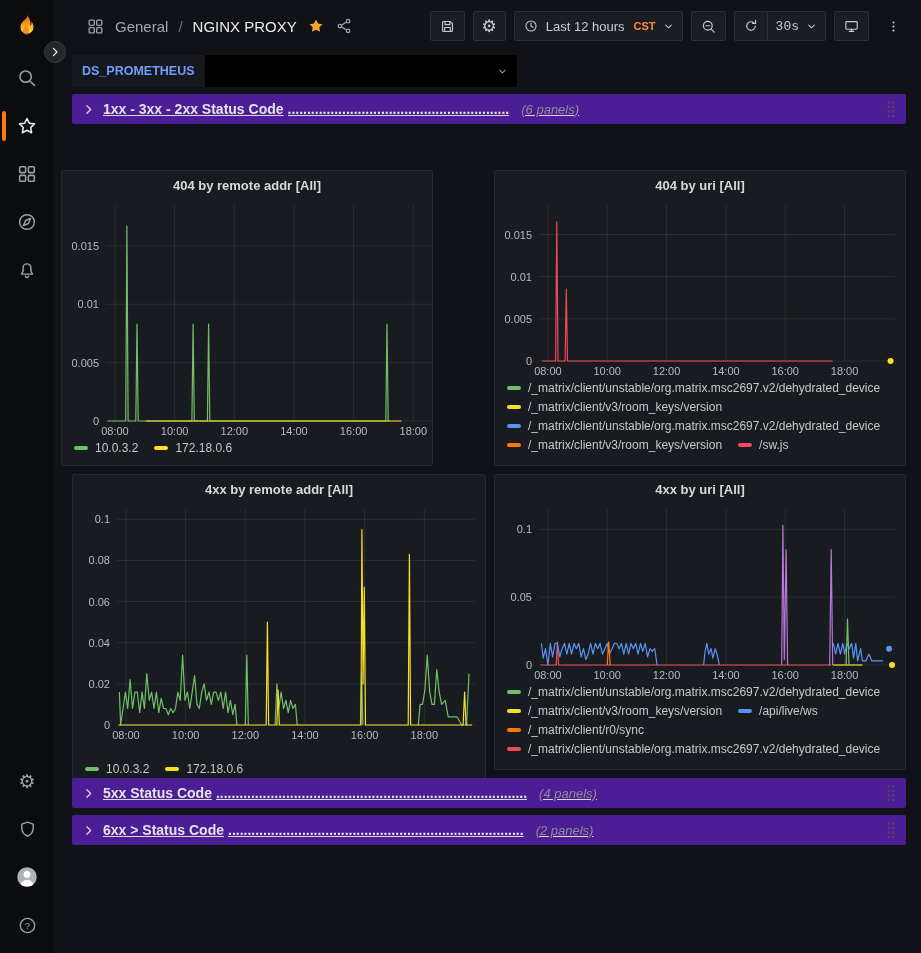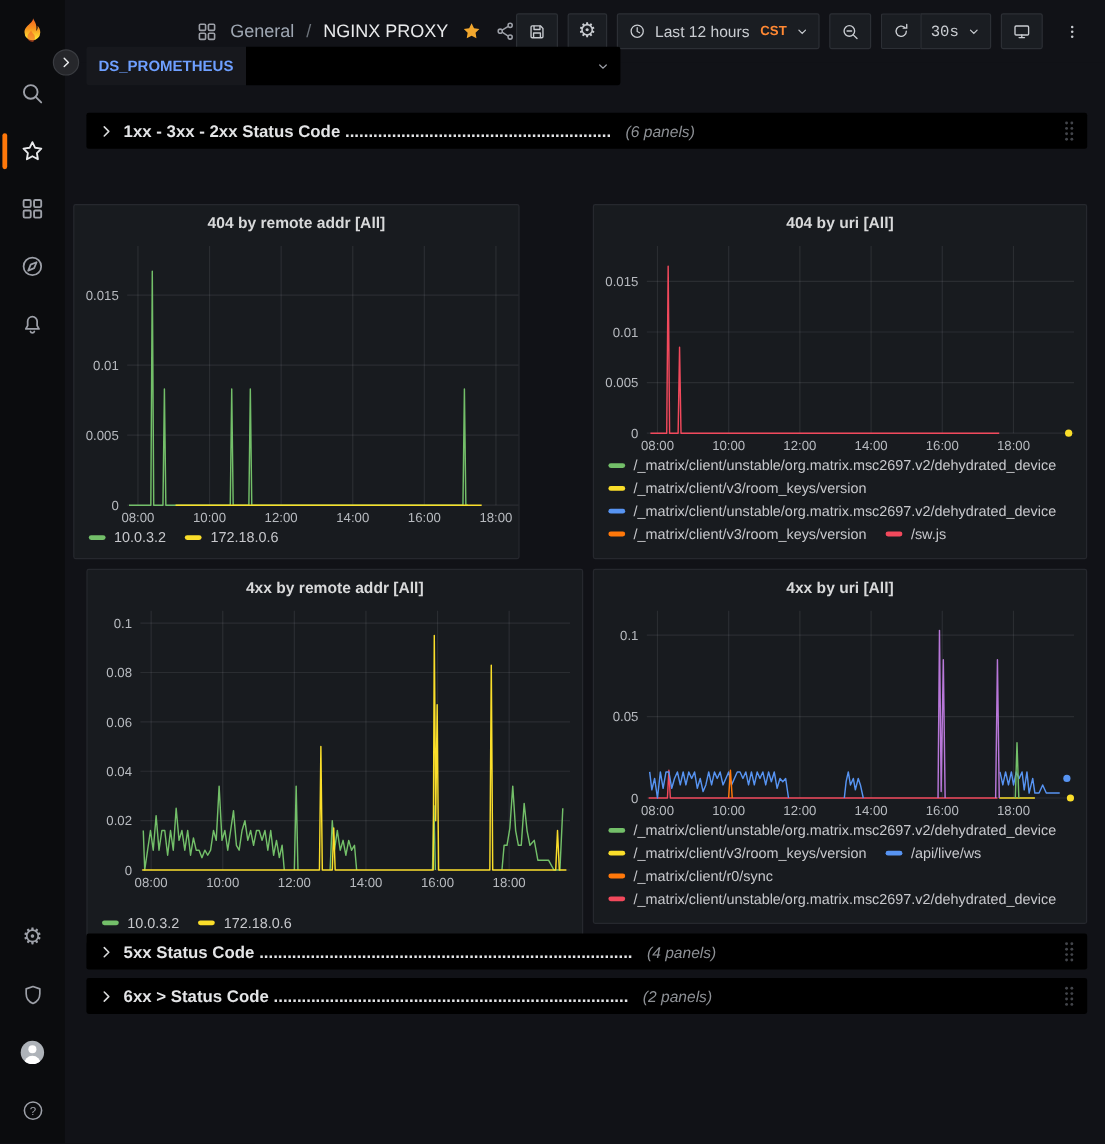--- a/index.html
+++ b/index.html
@@ -16,51 +16,51 @@
   .side-btn .bar{position:absolute;left:2px;top:9px;bottom:9px;width:4px;border-radius:2px;background:#ff780a;display:none;}
   .side-btn.active .bar{display:block;}
   .side-bottom{margin-top:auto;padding-bottom:4px;}
   .icon{display:block;}
   .glyph{font-family:"DejaVu Sans",sans-serif;color:#9da0a8;line-height:1;}
   .sidebar-expand{position:absolute;left:44px;top:41px;width:22px;height:22px;border-radius:50%;
     background:#26272b;border:1px solid #3a3c41;display:flex;align-items:center;justify-content:center;
     cursor:pointer;z-index:9;padding:0;}
 
   
-  .topbar{position:absolute;left:54px;right:0;top:0;height:52px;display:flex;align-items:center;
-    justify-content:flex-end;padding:0 12px 0 18px;background:#111217;}
+  .topbar{position:absolute;left:68px;right:0;top:0;height:52px;display:flex;align-items:center;
+    justify-content:space-between;padding:0 12px 0 18px;background:#111217;}
   .crumbs{display:flex;align-items:center;gap:10px;}
   .crumb-folder{color:#9fa7b3;font-size:15px;}
   .crumb-sep{color:#6d737b;font-size:15px;}
   .crumb-title{color:#e9eaec;font-size:15px;}
   .tb-actions{display:flex;align-items:center;gap:8px;}
   .tb-btn{height:30px;min-width:32px;display:flex;align-items:center;justify-content:center;gap:7px;
     background:#1a1d22;border:1px solid #2c2f35;border-radius:2px;color:#c9ccd1;cursor:pointer;
     padding:0 8px;font-size:13px;font-family:inherit;}
   .tb-btn.plain{background:none;border:none;}
   .tb-group{display:flex;align-items:stretch;}
   .tb-group .tb-btn:first-child{border-top-right-radius:0;border-bottom-right-radius:0;border-right:none;}
   .tb-group .tb-btn:last-child{border-top-left-radius:0;border-bottom-left-radius:0;font-family:Liberation Mono, monospace;}
   .tz{font-size:11px;font-weight:bold;color:#ff8833;margin-left:2px;}
 
   
-  .submenu{position:absolute;left:54px;right:0;top:36px;height:38px;display:flex;align-items:center;
+  .submenu{position:absolute;left:54px;right:0;top:52px;height:38px;display:flex;align-items:center;
     gap:14px;padding-left:18px;text-align:center;}
   .var-pill{display:flex;align-items:stretch;height:32px;}
   .var-label{display:flex;align-items:center;padding:0 10px;background:#17181d;color:#6e9fff;
     font-size:12.5px;font-weight:bold;border-radius:2px 0 0 2px;}
   .var-value{display:flex;align-items:center;background:#0e0f13;border:1px solid #2a2c31;border-radius:0 2px 2px 0;
     color:#e9eaec;font-size:13px;padding:0 8px;gap:8px;cursor:pointer;}
   .var-value.redacted{background:#000;border-color:#000;width:312px;justify-content:flex-end;}
 
   
   .dash{position:absolute;left:54px;top:90px;right:0;bottom:0;}
   .rowhdr{position:absolute;left:18px;width:834px;height:30px;display:flex;align-items:center;
     padding:0 10px;border-radius:2px;cursor:pointer;}
-  .rowhdr.boxed{background:#000000;}
+  .rowhdr.boxed{background:#4c1d95;text-decoration:underline;}
   .row-title{font-size:14px;font-weight:bold;color:#e3e4e6;white-space:nowrap;margin-left:8px;}
   .row-leader{font-size:14px;font-weight:bold;color:#e3e4e6;white-space:nowrap;margin-left:4px;overflow:hidden;}
   .row-count{font-size:13px;font-style:italic;color:#8d9095;margin-left:12px;white-space:nowrap;}
   .row-drag{margin-left:auto;opacity:.85;}
 
   .panel{position:absolute;background:#181b1f;border:1px solid #26282e;border-radius:2px;
     display:flex;flex-direction:column;overflow:hidden;}
   .panel-title{height:28px;flex:0 0 28px;display:flex;align-items:center;justify-content:center;
     font-size:13px;font-weight:bold;color:#d8d9da;cursor:pointer;}
   .chart{flex:1;position:relative;}

